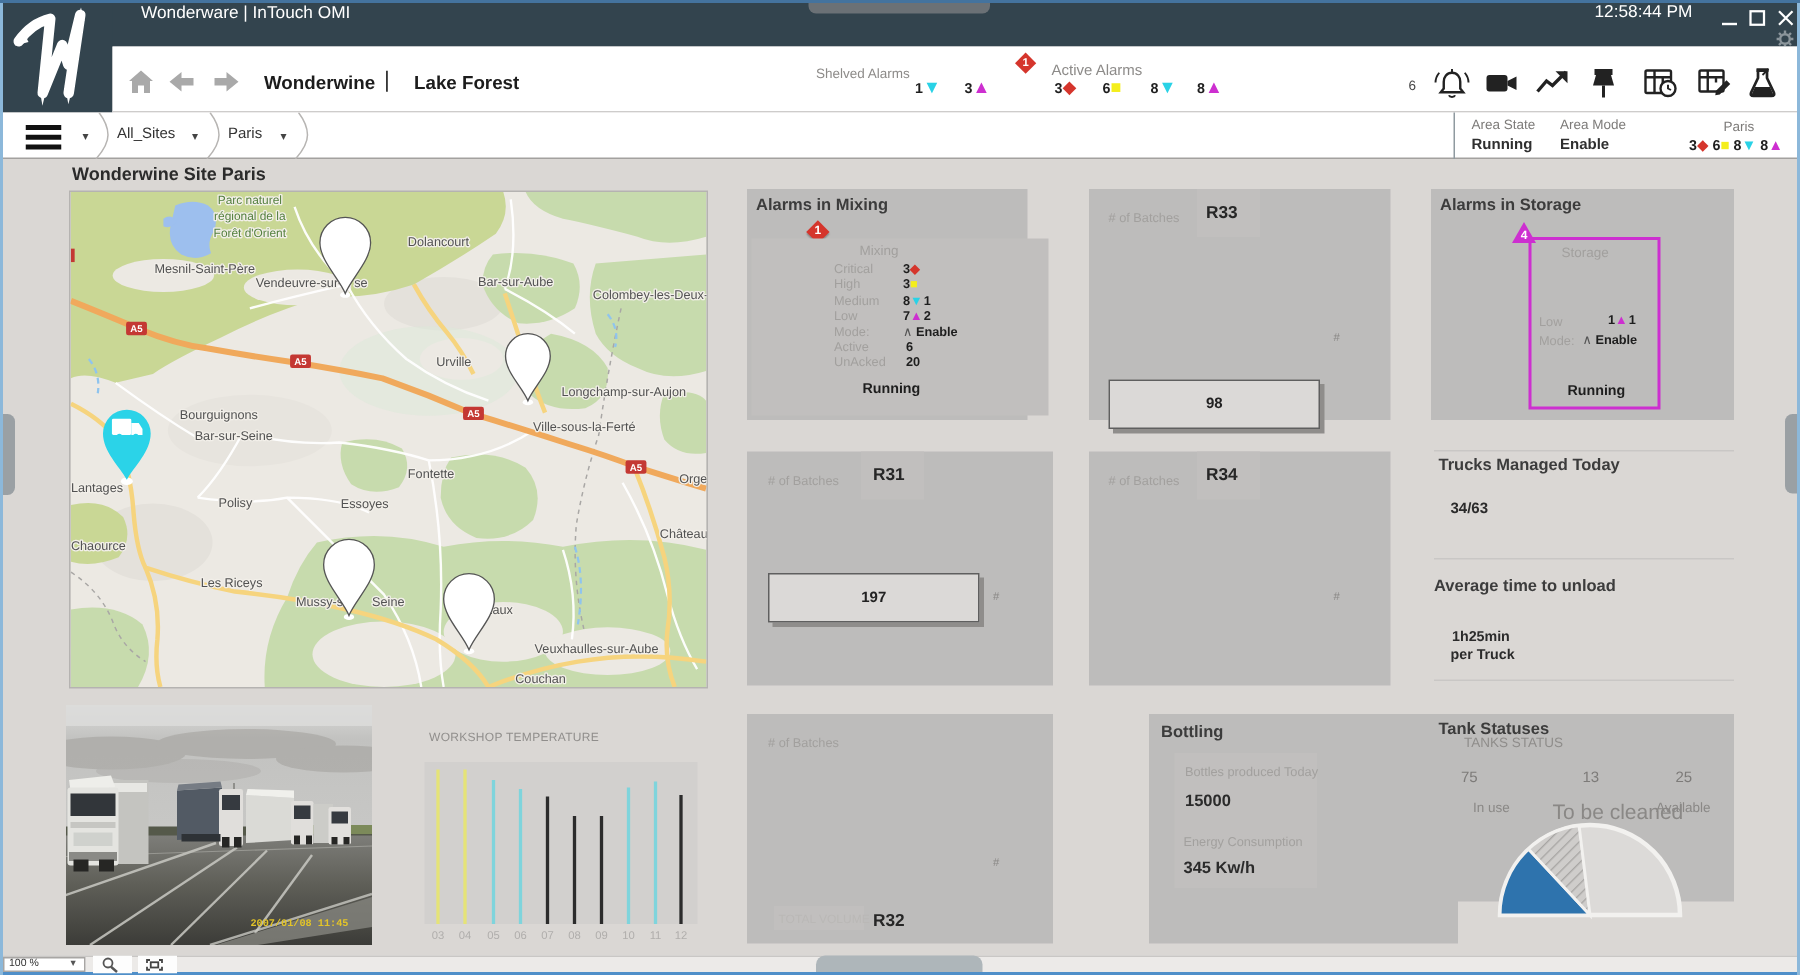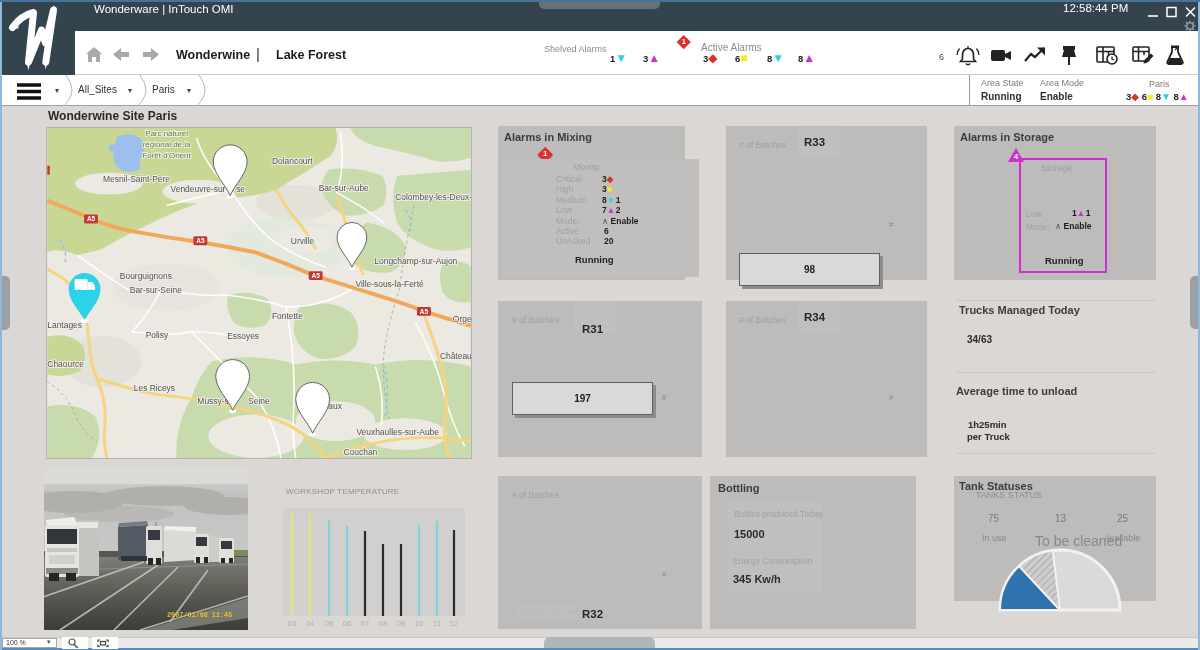--- a/index.html
+++ b/index.html
@@ -360,21 +360,21 @@
   <div class="abs glabel" style="left:87px;top:37px;font-size:9px;">Storage</div>
   <div class="abs" style="left:72px;top:82px;font-size:8.5px;line-height:12.5px;color:#a2a09e;">Low<br>Mode:</div>
   <div class="abs" style="left:118px;top:82px;font-size:8.5px;font-weight:bold;color:#1e1e1e;">1<span class="m">▲</span> 1</div>
   <div class="abs" style="left:101px;top:94.5px;font-size:8.5px;font-weight:bold;color:#1e1e1e;"><span style="font-weight:normal;color:#555;">∧</span> Enable</div>
   <div class="abs" style="left:91px;top:129px;font-size:9.5px;font-weight:bold;color:#1e1e1e;">Running</div>
 </div>
 
 <div class="card" style="left:498px;top:301px;width:204px;height:156px;">
   <div class="abs" style="left:76px;top:0px;width:42px;height:32px;background:#c1bfbe;"></div>
   <div class="abs glabel" style="left:14px;top:14px;"># of Batches</div>
-  <div class="abs" style="left:84px;top:10px;font-size:11.5px;font-weight:bold;color:#272727;margin-top:12px;">R31</div>
+  <div class="abs" style="left:84px;top:10px;font-size:11.5px;font-weight:bold;color:#272727;">R31</div>
   <div class="vbox" style="left:14px;top:81px;">197</div>
   <div class="abs" style="left:164px;top:92px;font-size:7.5px;color:#8a8886;">#</div>
 </div>
 
 <div class="card" style="left:726px;top:301px;width:201px;height:156px;">
   <div class="abs" style="left:72px;top:0px;width:42px;height:32px;background:#c1bfbe;"></div>
   <div class="abs glabel" style="left:13px;top:14px;"># of Batches</div>
   <div class="abs" style="left:78px;top:10px;font-size:11.5px;font-weight:bold;color:#272727;">R34</div>
   <div class="abs" style="left:163px;top:92px;font-size:7.5px;color:#8a8886;">#</div>
 </div>
@@ -389,33 +389,33 @@
 <div class="sep" style="top:453px;"></div>
 
 <div class="card" style="left:498px;top:476px;width:204px;height:153px;">
   <div class="abs glabel" style="left:14px;top:14px;"># of Batches</div>
   <div class="abs" style="left:164px;top:94px;font-size:7.5px;color:#8a8886;">#</div>
   <div class="abs" style="left:18px;top:128px;width:60px;height:16px;background:#c1bfbe;"></div>
   <div class="abs" style="left:21px;top:132px;font-size:8px;color:#bab8b6;">TOTAL VOLUME</div>
   <div class="abs" style="left:84px;top:132px;font-size:11.5px;font-weight:bold;color:#272727;">R32</div>
 </div>
 
-<div class="card" style="left:710px;top:476px;width:206px;height:153px;">
+<div class="card" style="left:766px;top:476px;width:206px;height:153px;">
   <div class="abs" style="left:8px;top:6px;font-size:11px;font-weight:bold;color:#3c3c3c;">Bottling</div>
   <div class="abs" style="left:17px;top:26px;width:95px;height:90px;background:#c1bfbe;"></div>
   <div class="abs glabel" style="left:24px;top:33px;">Bottles produced Today</div>
   <div class="abs" style="left:24px;top:52px;font-size:11px;font-weight:bold;color:#2b2b2b;">15000</div>
   <div class="abs glabel" style="left:23px;top:80px;">Energy Consumption</div>
   <div class="abs" style="left:23px;top:97px;font-size:11px;font-weight:bold;color:#2b2b2b;">345 Kw/h</div>
 </div>
 
 <div class="card" style="left:954px;top:476px;width:202px;height:125px;">
   <div class="abs" style="left:5px;top:4px;font-size:11px;font-weight:bold;color:#3c3c3c;">Tank Statuses</div>
   <div class="abs" style="left:22px;top:14px;font-size:9px;color:#8f8d8b;">TANKS STATUS</div>
-  <div class="abs" style="left:34px;top:37px;font-size:10px;color:#7d7b79;">75</div>
+  <div class="abs" style="left:20px;top:37px;font-size:10px;color:#7d7b79;">75</div>
   <div class="abs" style="left:101px;top:37px;font-size:10px;color:#7d7b79;">13</div>
   <div class="abs" style="left:163px;top:37px;font-size:10px;color:#7d7b79;">25</div>
   <div class="abs" style="left:28px;top:57px;font-size:9px;color:#8a8886;">In use</div>
   <div class="abs" style="left:81px;top:57px;font-size:14px;color:#8a8886;">To be cleaned</div>
   <div class="abs" style="left:150px;top:57px;font-size:9px;color:#8a8886;">Available</div>
   <svg class="abs" style="left:43px;top:71px;" width="130" height="66" viewBox="0 0 130 66">
     <defs>
       <pattern id="hatch" width="5" height="5" patternTransform="rotate(45)" patternUnits="userSpaceOnUse">
         <rect width="5" height="5" fill="#cfcdcb"></rect>
         <line x1="0" y1="0" x2="0" y2="5" stroke="#a8a6a4" stroke-width="1.8"></line>

